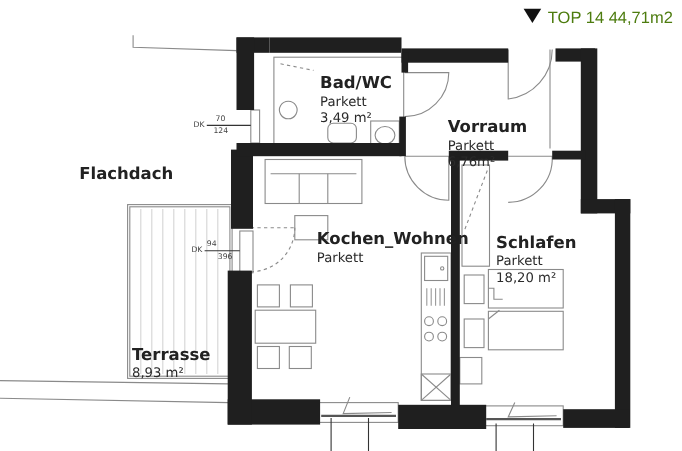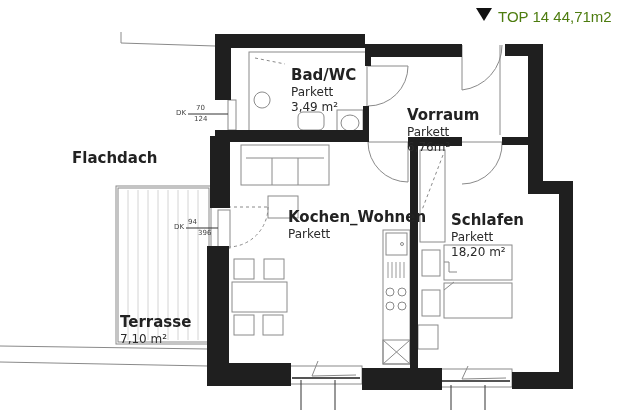--- a/index.html
+++ b/index.html
@@ -155,21 +155,21 @@
   <div class="name">Kochen_Wohnen</div>
   <div>Parkett</div>
 </div>
 <div class="room-label" style="left:451px;top:211px;">
   <div class="name">Schlafen</div>
   <div>Parkett</div>
   <div>18,20 m²</div>
 </div>
 <div class="room-label" style="left:120px;top:313px;">
   <div class="name">Terrasse</div>
-  <div>7,10 m²</div>
+  <div>8,93 m²</div>
 </div>
 
 <div class="room-label" style="left:72px;top:149px;">
   <div class="name">Flachdach</div>
 </div>
 
 <div class="dk" style="left:176px;top:109px;">DK</div>
 <div class="dk" style="left:196px;top:104px;">70</div>
 <div class="dk" style="left:194px;top:115px;">124</div>
 

